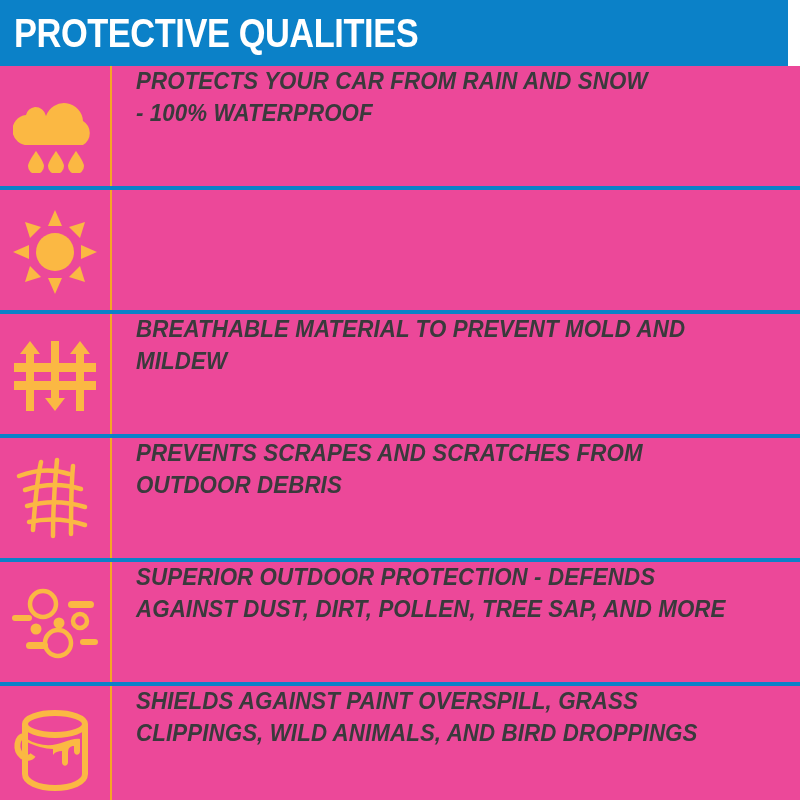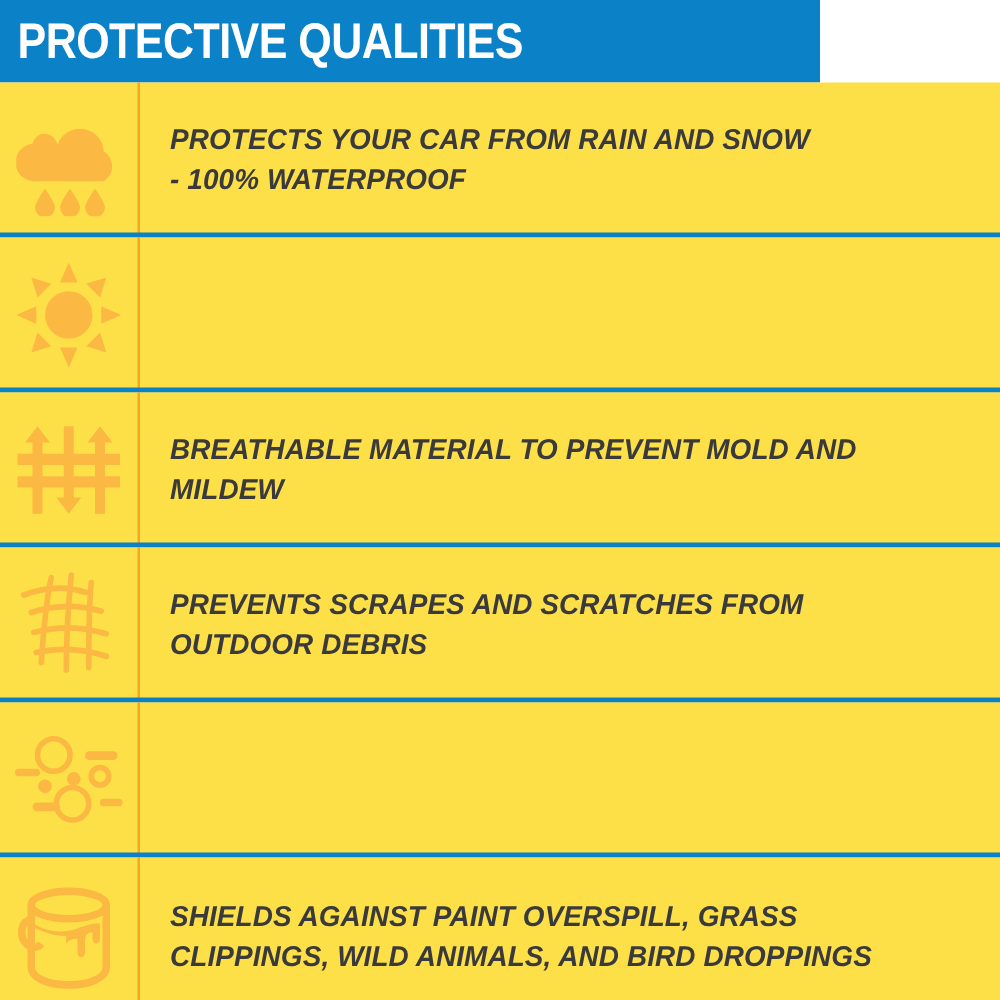--- a/index.html
+++ b/index.html
@@ -18,21 +18,21 @@
     width: 800px;
     height: 800px;
     background: #ffffff;
   }
 
   
   .header-bar {
     position: absolute;
     left: 0;
     top: 0;
-    width: 656px;
+    width: 788px;
     height: 66px;
     background: #0B81C8;
     display: flex;
     align-items: center;
   }
   .header-title {
     color: #ffffff;
     font-family: "Liberation Sans Narrow", "Liberation Sans", sans-serif;
     font-weight: bold;
     font-size: 40px;
@@ -49,23 +49,22 @@
     position: absolute;
     left: 0;
     top: 66px;
     width: 800px;
   }
   .row {
     position: relative;
     width: 800px;
     height: 124px;
     box-sizing: border-box;
-    background: #fde047;
+    background: #ec4899;
     display: flex;
-    align-items: center;
   }
   .row.tall {
     height: 128px;
   }
   .row-divider {
     position: absolute;
     left: 0;
     bottom: 0;
     width: 800px;
     height: 4px;
@@ -212,20 +211,24 @@
           <g fill="#FBB843">
             <circle cx="49" cy="40" r="5.5"></circle>
             <circle cx="26" cy="46" r="5.5"></circle>
             <rect x="2" y="32" width="20" height="6" rx="3"></rect>
             <rect x="58" y="18" width="26" height="7" rx="3.5"></rect>
             <rect x="16" y="59" width="22" height="7" rx="3.5"></rect>
             <rect x="70" y="56" width="18" height="6" rx="3"></rect>
           </g>
         </svg>
       </div>
+      <div class="text-cell">
+        <div class="row-text">SUPERIOR OUTDOOR PROTECTION - DEFENDS
+AGAINST DUST, DIRT, POLLEN, TREE SAP, AND MORE</div>
+      </div>
       <div class="vsep"></div>
       <div class="row-divider"></div>
     </div>
 
     <div class="row tall">
       <div class="icon-cell">
         <svg width="86" height="88" viewBox="0 0 86 88">
           <g fill="none" stroke="#FBB843" stroke-width="6">
             <path d="M13 18 L13 68 C13 76 26 82 43 82 C60 82 73 76 73 68 L73 18"></path>
             <ellipse cx="43" cy="18" rx="30" ry="11"></ellipse>

